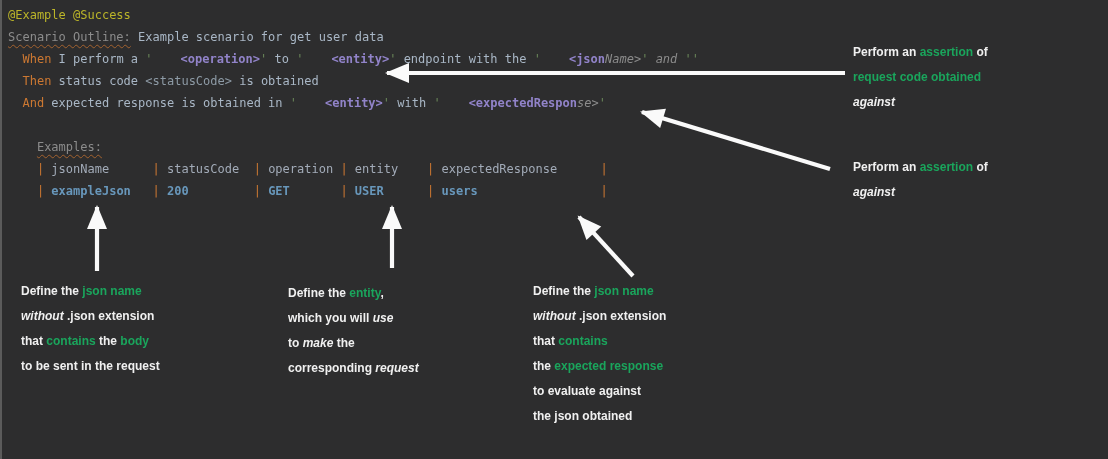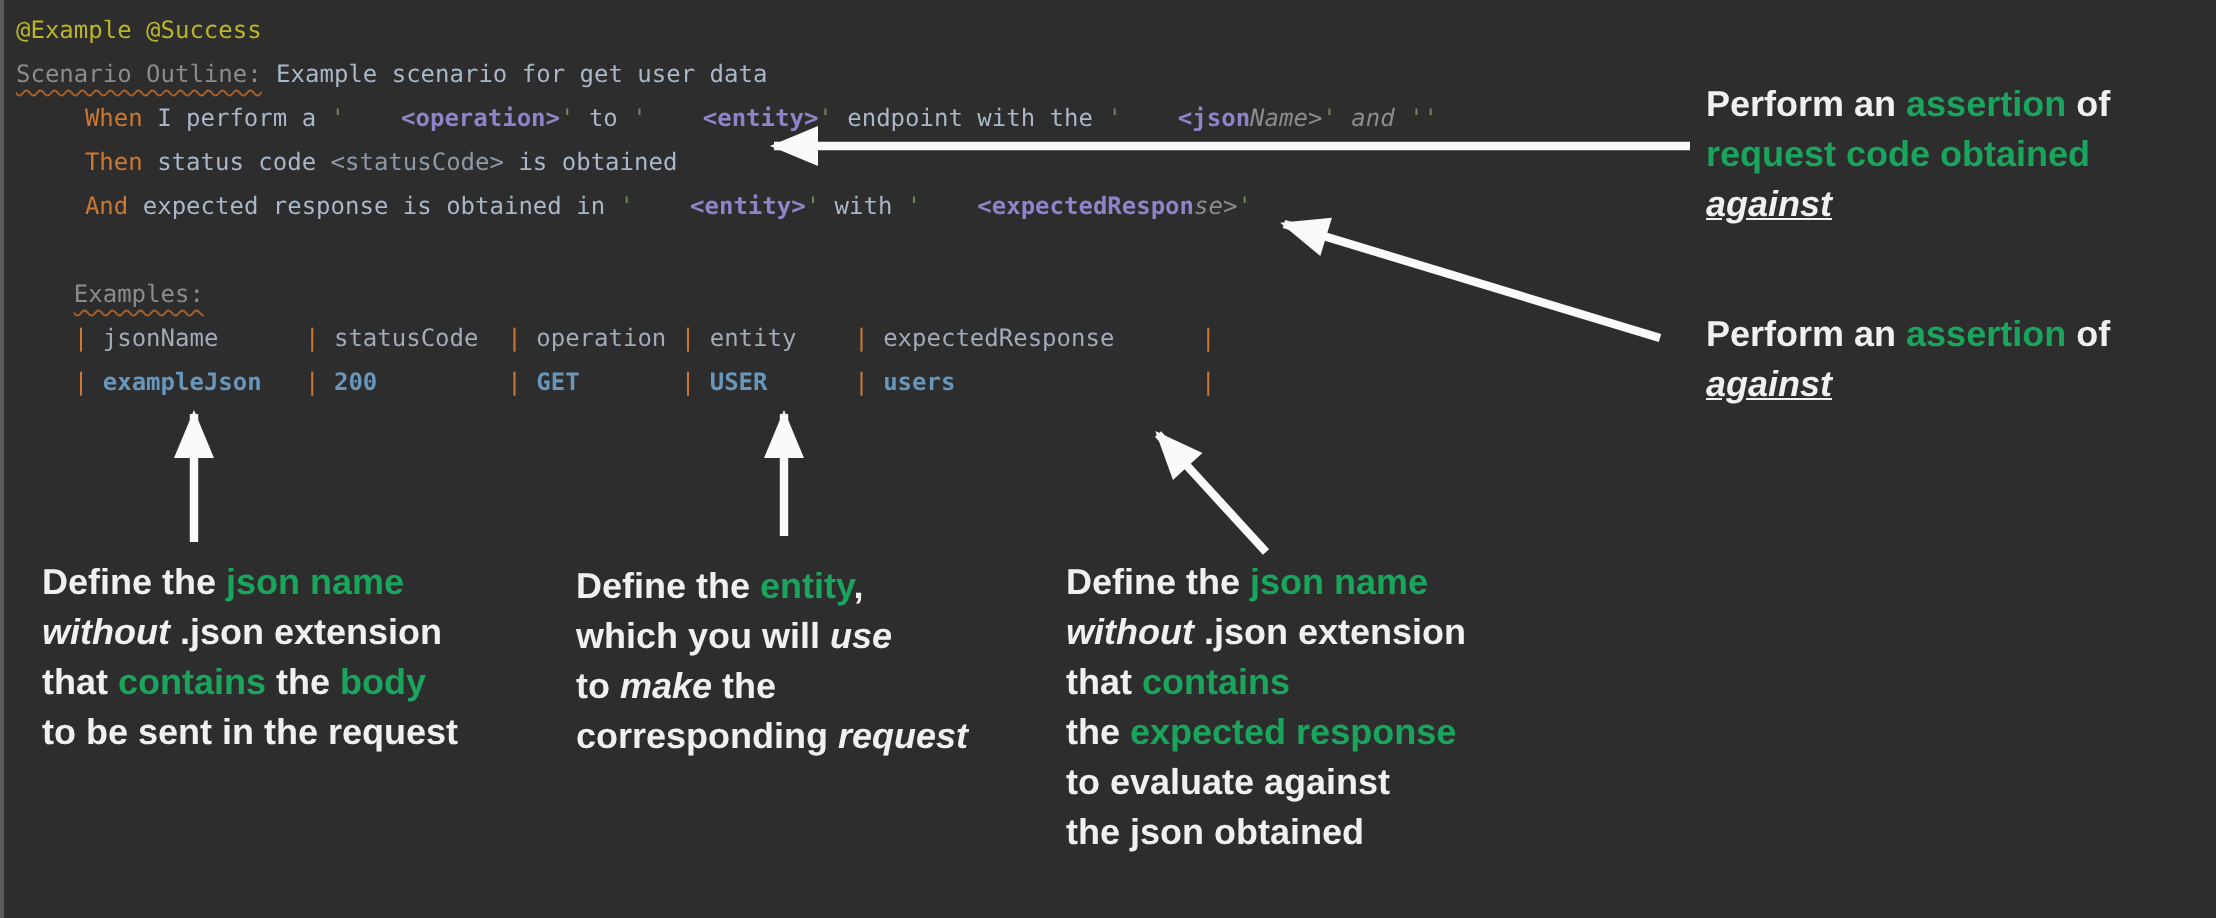--- a/index.html
+++ b/index.html
@@ -6,42 +6,42 @@
   .stage{
     position:relative;width:1108px;height:459px;overflow:hidden;
     background:var(--bg);
     font-family:"DejaVu Sans Mono","Liberation Mono",monospace;
   }
   .left-edge{position:absolute;left:0;top:0;width:2px;height:459px;background:rgba(255,255,255,.22);}
   
   .code{position:absolute;left:8px;top:4px;font-size:12px;line-height:22px;white-space:pre;}
   .code-line{height:22px;}
   .tok-tag{color:var(--tag);}
-  .tok-kw{color:var(--kw);margin-left:20px;}
+  .tok-kw{color:var(--kw);}
   .tok-txt{color:var(--txt);}
   .tok-gkw{color:var(--gkw);}
   .tok-str{color:var(--str);}
   .tok-param{color:var(--param);font-weight:bold;margin-left:28px;}
   .tok-ital{color:var(--gkw);font-style:italic;}
   .tok-dim{color:var(--dim);}
   .tok-pipe{color:var(--pipe);}
   .tok-hdr{color:var(--hdr);}
   .tok-val{color:var(--val);font-weight:bold;}
   .tok-sp{text-decoration-line:underline;text-decoration-style:wavy;
     text-decoration-color:var(--squiggle);text-decoration-thickness:1px;
     text-underline-offset:3px;text-decoration-skip-ink:none;}
   
   .annotation{
     position:absolute;
     font-family:"Liberation Sans","DejaVu Sans",sans-serif;
-    font-size:18px;font-weight:700;line-height:25px;white-space:pre;
+    font-size:12px;font-weight:700;line-height:25px;white-space:pre;
   }
   .an-w{color:var(--white);}
   .an-g{color:var(--green);}
-  .an-wi{color:var(--white);font-style:italic;text-decoration:underline;}
+  .an-wi{color:var(--white);font-style:italic;}
   .an-wu{color:var(--white);font-style:italic;
     text-decoration-thickness:2px;text-underline-offset:3px;text-decoration-skip-ink:none;margin-top:28px;}
   
   .arrow-layer{position:absolute;left:0;top:0;pointer-events:none;color:var(--arrow);}
 </style>
 </head>
 <body>
 
 <div class="stage">
   <div class="left-edge"></div>

